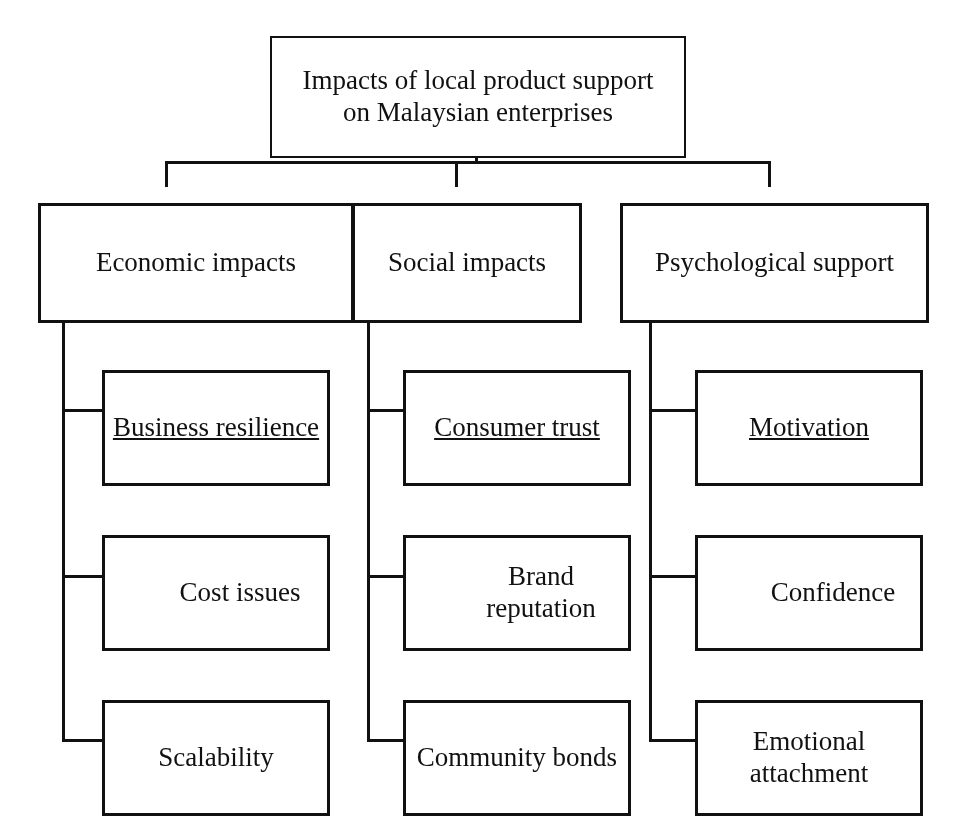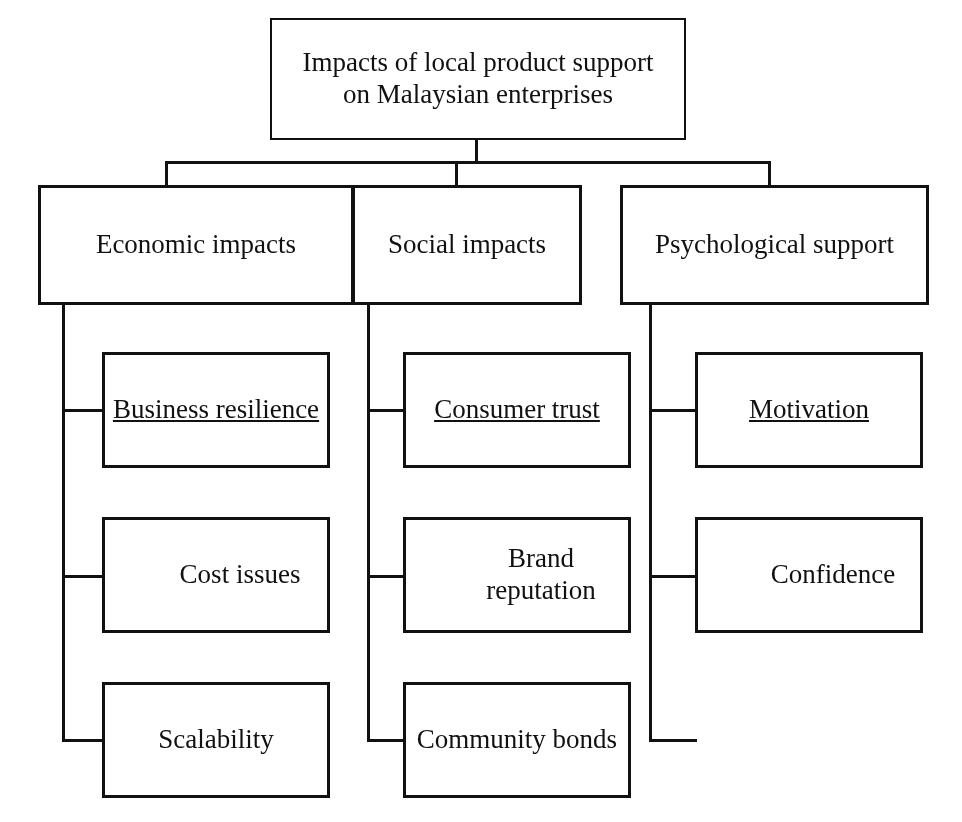--- a/index.html
+++ b/index.html
@@ -19,20 +19,21 @@
   .box {
     position: absolute;
     box-sizing: border-box;
     background: #ffffff;
     border: 3px solid #111111;
     display: flex;
     align-items: center;
     justify-content: center;
     text-align: center;
     z-index: 2;
+    margin-top: 18px;
   }
   .box.root { border-width: 2px; }
   .box .label {
     font-size: 27px;
     line-height: 1.18;
     white-space: pre-line;
     padding: 0 2px;
   }
   .line {
     position: absolute;
@@ -128,14 +129,17 @@
   <div class="box col-1 row-2">
     <span class="label">Community bonds</span>
   </div>
 
   <div class="box col-2 row-0">
     <span class="label">Motivation</span>
   </div>
   <div class="box col-2 row-1">
     <span class="label">Confidence</span>
   </div>
+  <div class="box col-2 row-2">
+    <span class="label">Emotional attachment</span>
+  </div>
 
 </div>
 
 </body></html>

